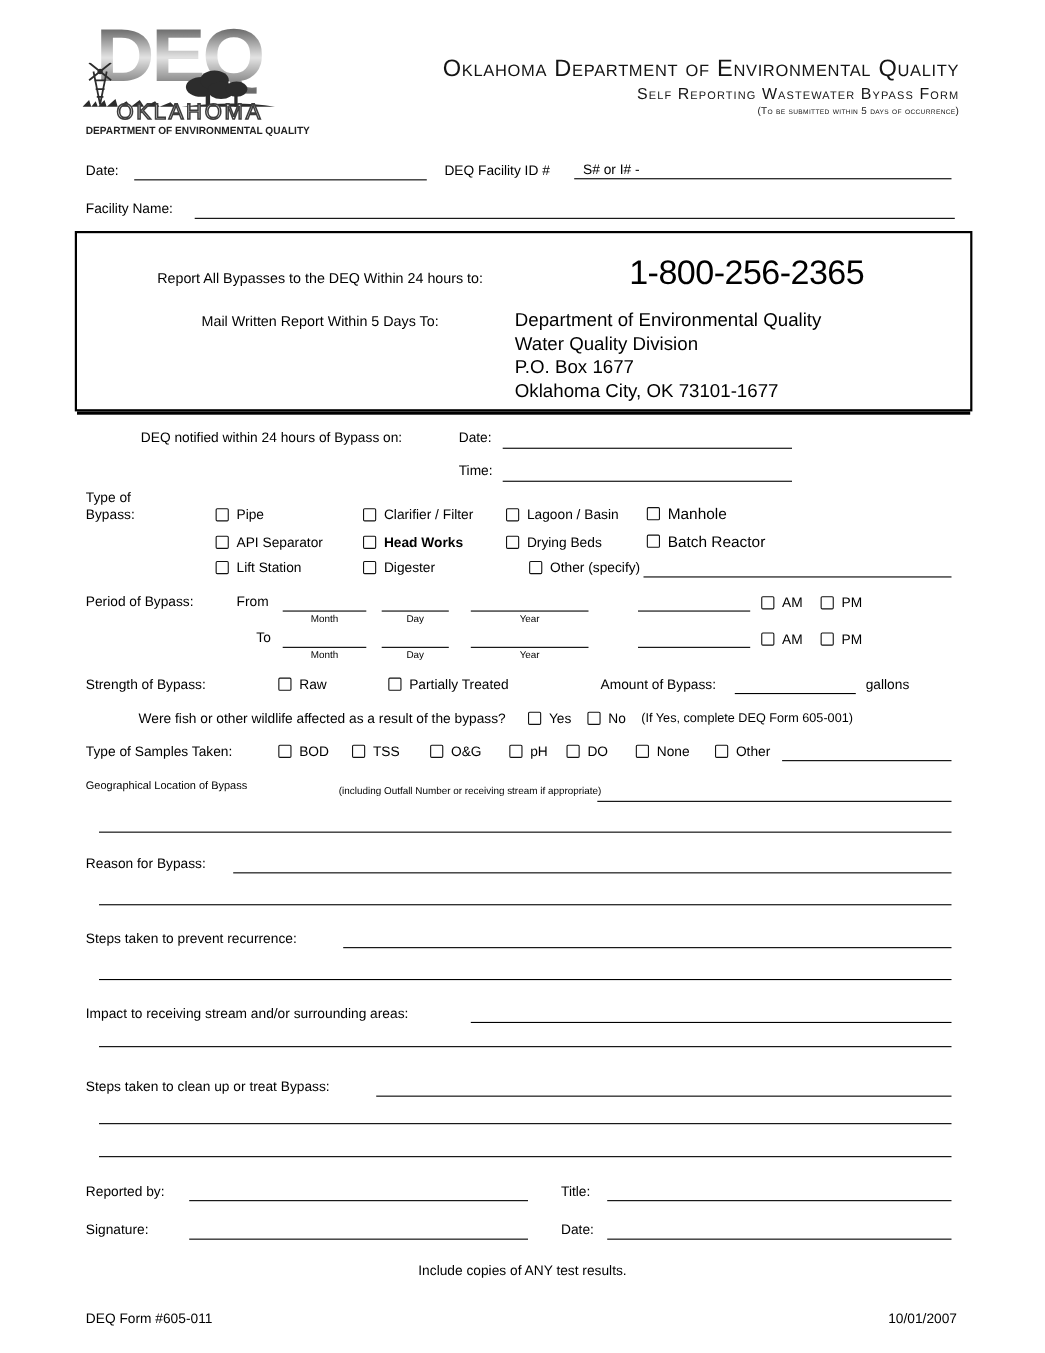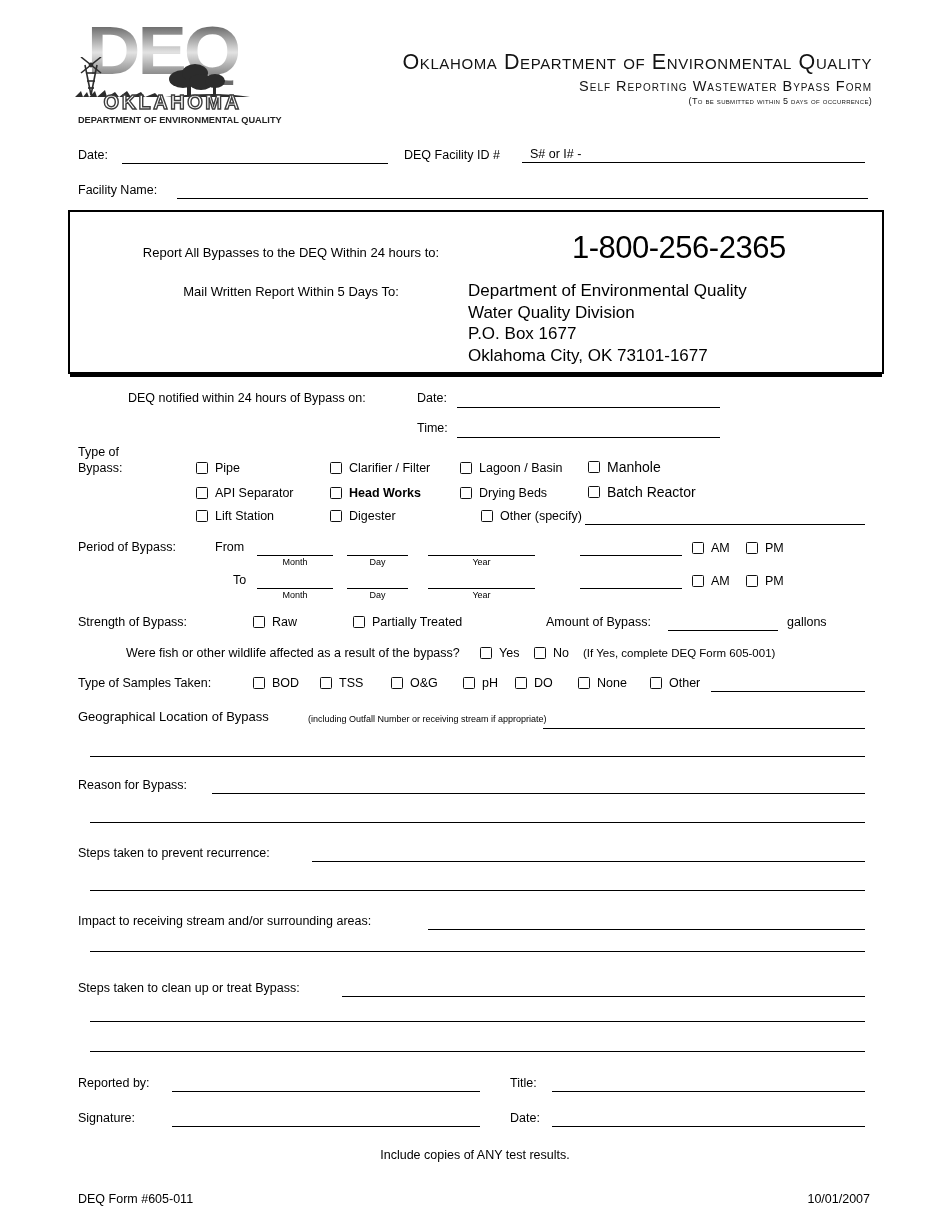--- a/index.html
+++ b/index.html
@@ -26,21 +26,21 @@
   .deq-txt{
     position:absolute;left:12px;top:-16px;font-size:74px;font-weight:800;
     letter-spacing:-3px;line-height:1;
     background:linear-gradient(180deg,#4d4d4d 4%,#e3e3e3 52%,#6b6b6b 96%);
     -webkit-background-clip:text;background-clip:text;
     -webkit-text-fill-color:transparent;color:transparent;
     transform:scaleY(.92);transform-origin:left top;
   }
   .logo-okla{
     position:absolute;left:0;top:58px;width:195px;text-align:center;
-    font-size:20px;font-weight:700;letter-spacing:2.5px;color:#fff;
+    font-size:20px;font-weight:400;letter-spacing:2.5px;color:#fff;
     -webkit-text-stroke:1.4px #3d3d3d;
   }
   .logo-dept{
     position:absolute;left:0;top:81px;width:195px;text-align:center;
     font-size:9.5px;font-weight:700;color:#222;letter-spacing:0;
     transform:scaleX(.97);transform-origin:center;white-space:nowrap;
   }
   
   #report-box{
     left:68px;top:210px;width:812px;height:160px;border:2px solid #000;
@@ -247,21 +247,21 @@
   <div class="abs opt" style="left:578px;top:676px;">
     <span class="cb"></span>
     <span>None</span>
     </div>
   <div class="abs opt" style="left:650px;top:676px;">
     <span class="cb"></span>
     <span>Other</span>
     </div>
   <div class="abs fline" style="left:711px;top:675px;width:154px;height:16px;"></div>
 
-  <div class="abs" style="left:78px;top:709px;font-size:13px;white-space:nowrap;">Geographical Location of Bypass</div>
+  <div class="abs" style="left:78px;top:709px;font-size:10px;white-space:nowrap;">Geographical Location of Bypass</div>
   <div class="abs" style="left:308px;top:714px;font-size:9px;white-space:nowrap;">(including Outfall Number or receiving stream if appropriate)</div>
   <div class="abs fline" style="left:543px;top:712px;width:322px;height:16px;"></div>
   <div class="abs fline" style="left:90px;top:740px;width:775px;height:16px;"></div>
 
   <div class="abs lbl" style="left:78px;top:778px;">Reason for Bypass:</div>
   <div class="abs fline" style="left:212px;top:777px;width:653px;height:16px;"></div>
   <div class="abs fline" style="left:90px;top:806px;width:775px;height:16px;"></div>
 
   <div class="abs lbl" style="left:78px;top:846px;">Steps taken to prevent recurrence:</div>
   <div class="abs fline" style="left:312px;top:845px;width:553px;height:16px;"></div>

